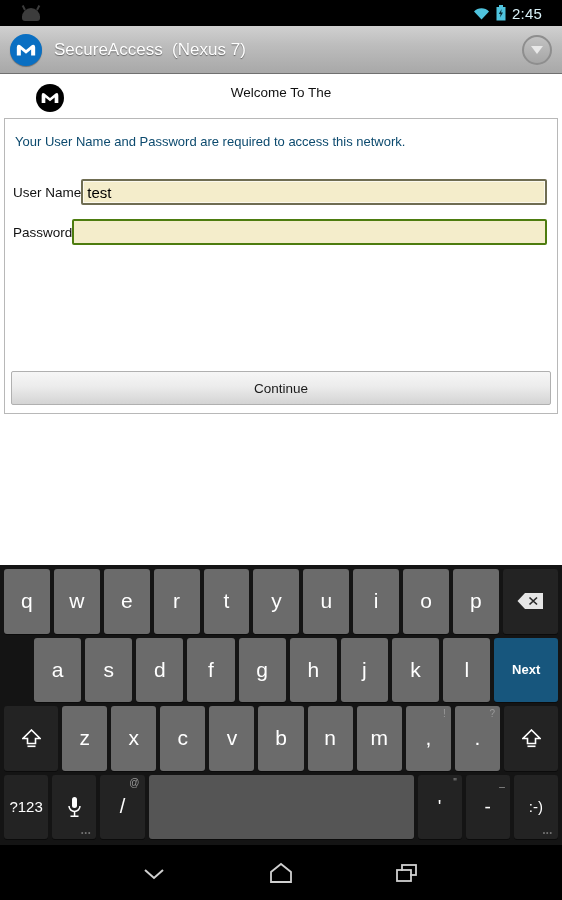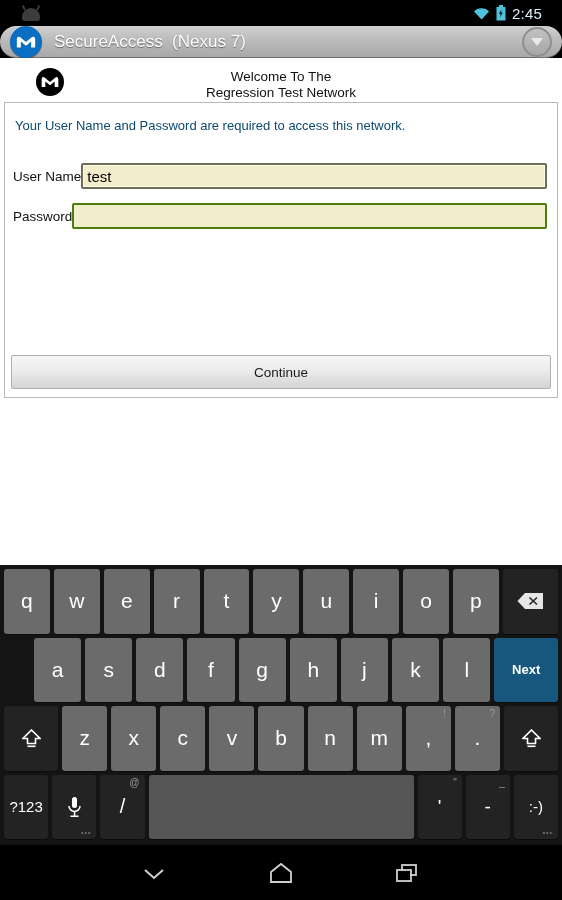--- a/index.html
+++ b/index.html
@@ -39,27 +39,26 @@
   }
   .wifi-icon { width: 17px; height: 13px; position: relative; }
   .wifi-icon svg { display: block; }
   .battery-icon { width: 10px; height: 16px; position: relative; }
   .clock {
     color: #d8f0f7; font-size: 15px; letter-spacing: .2px;
   }
 
   
   .appbar {
-    height: 32px; width: 100%;
+    height: 48px; width: 100%;
     background: linear-gradient(to bottom, #d0d0d0 0%, #bdbdbd 40%, #a8a8a8 100%);
     border-bottom: 1px solid #707070;
     display: flex; align-items: center;
     padding: 7px 10px;
     position: relative;
-    border-radius: 16px;
   }
   .moto-badge {
     width: 32px; height: 32px; border-radius: 50%;
     background: #0a6fc2;
     display: flex; align-items: center; justify-content: center;
     flex: 0 0 auto;
     box-shadow: 0 1px 1px rgba(0,0,0,.35);
   }
   .app-title {
     margin-left: 12px;
@@ -298,21 +297,20 @@
 <div class="page">
 
   <div class="welcome-row">
     <div class="moto-black">
       <svg viewBox="0 0 24 24" width="20" height="20">
         <path d="M2 18 L2 9 Q2 5 5.4 6.6 L12 12 L18.6 6.6 Q22 5 22 9 L22 18 L17.6 18 L17.6 11.4 L12 16 L6.4 11.4 L6.4 18 Z" fill="#ffffff"></path>
       </svg>
     </div>
     <div class="welcome-text">
       <div>Welcome To The</div>
-      <div>Regression Test Network</div>
     </div>
   </div>
 
   <div class="form-box">
     <div class="form-intro">Your User Name and Password are required to access this network.</div>
 
     <div class="field-row first">
       <span class="field-label">User Name</span>
       <input class="field-input focused" type="text" value="test" style="">
     </div>

